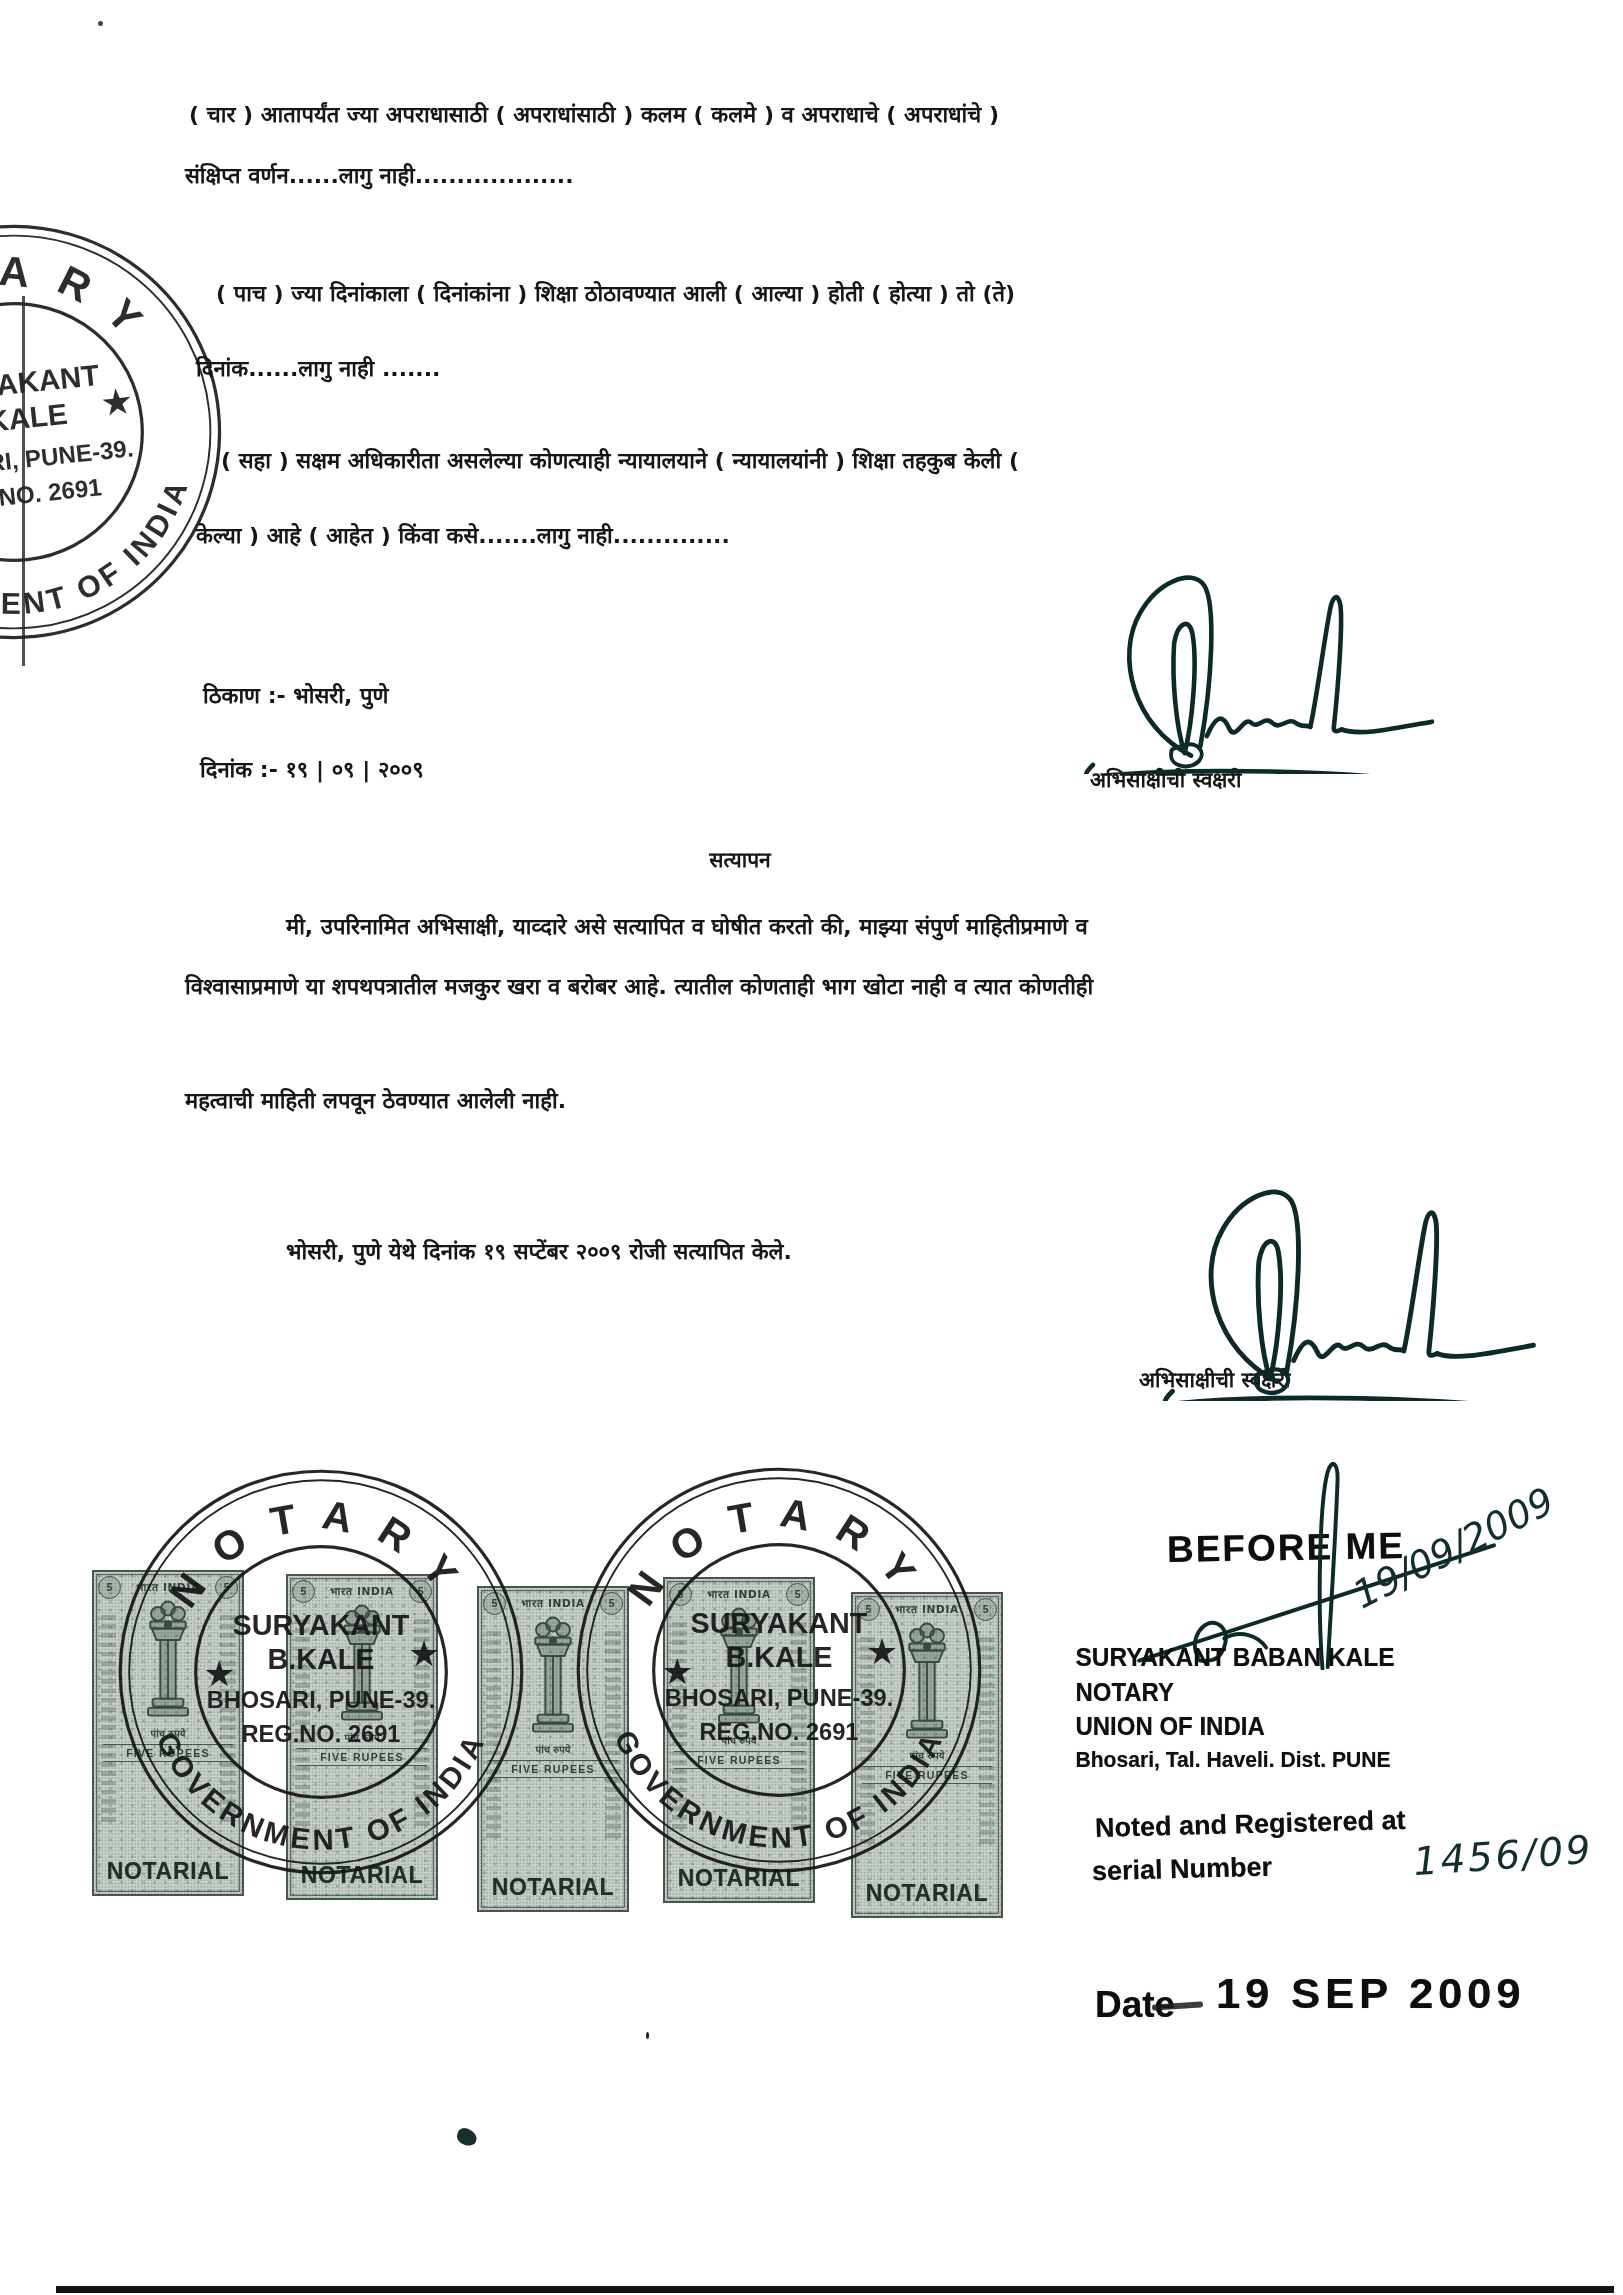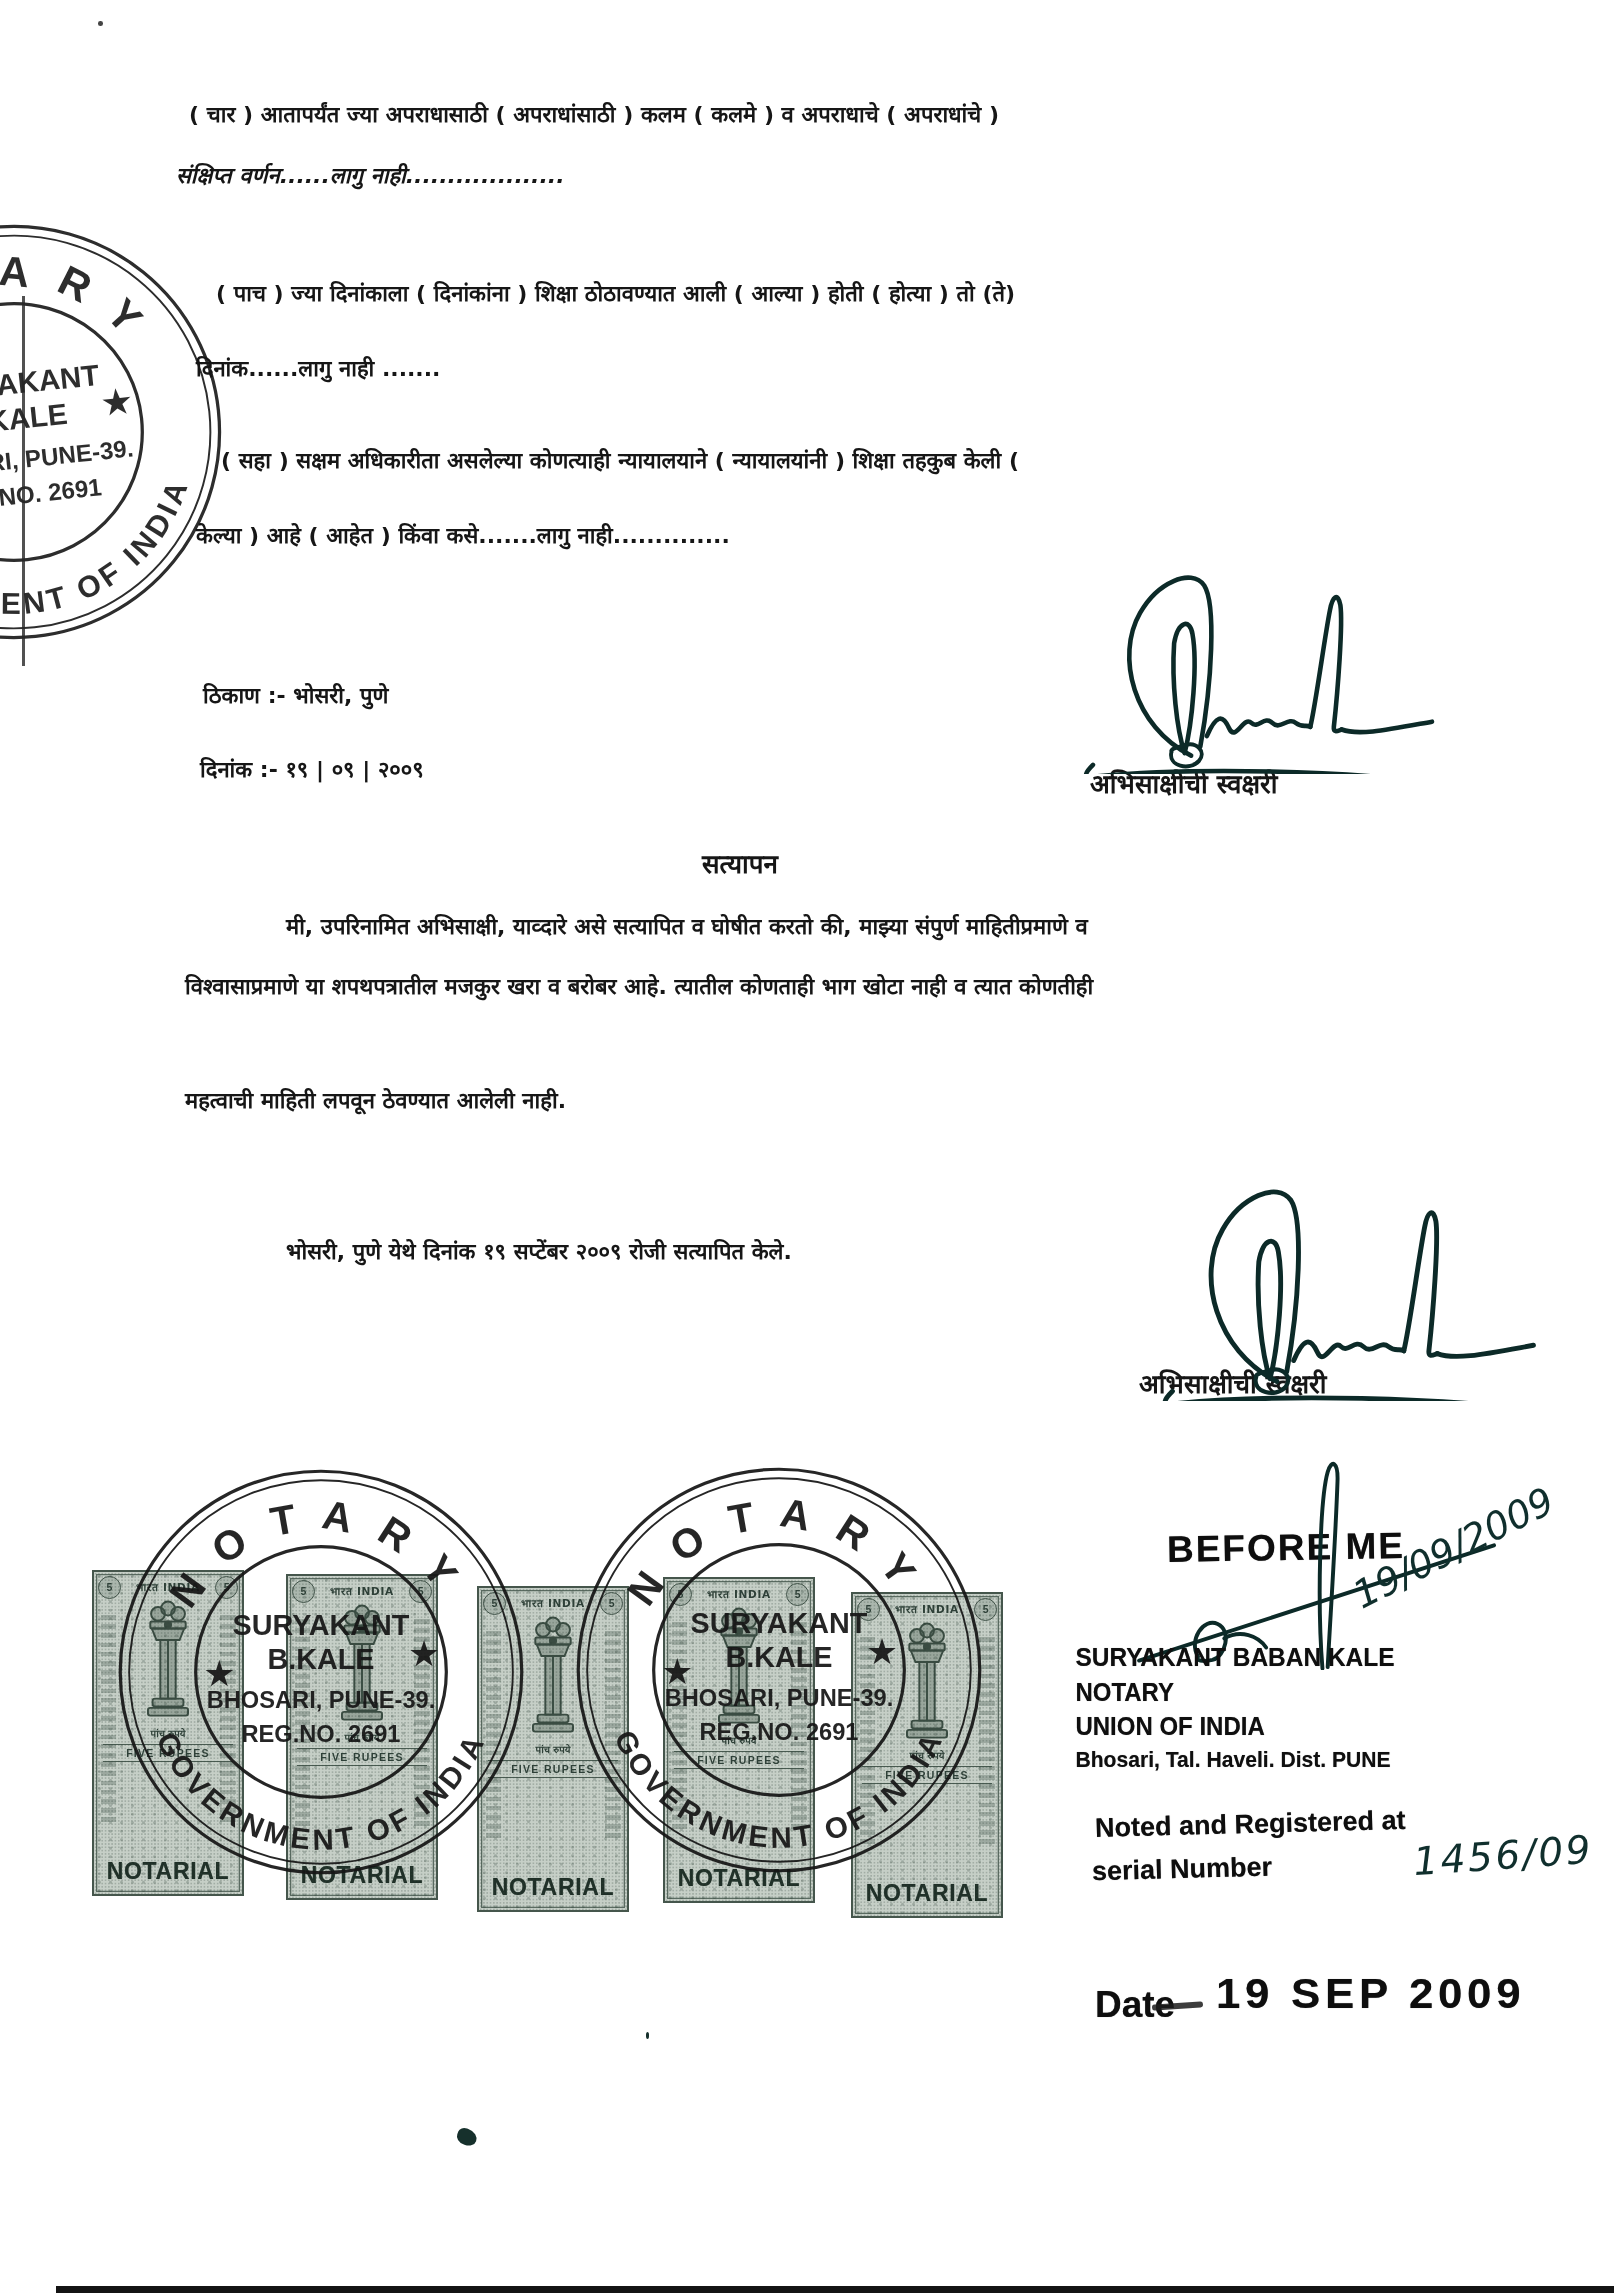--- a/index.html
+++ b/index.html
@@ -4,21 +4,21 @@
 <style>
   html,body{margin:0;padding:0;background:#e8e8e8;}
   .page{
     position:relative; width:1624px; height:2295px; background:#ffffff;
     overflow:hidden; font-family:"Liberation Sans",sans-serif;
   }
   .dv{
     position:absolute; font-family:"DejaVu Sans",sans-serif; font-weight:bold;
     color:#161616; font-size:22px; white-space:nowrap; letter-spacing:0px;
   }
-  .dv.small{font-size:26px;}
+  .dv.small{font-size:21px;}
   
   .stamptxt{position:absolute; color:#0e0e0e; font-weight:bold; white-space:nowrap;
     text-shadow:0 0 0.7px rgba(0,0,0,.55);}
   .before-me{left:1167px; top:1527px; font-size:37px; letter-spacing:2px; transform:rotate(-1deg);}
   .nb-center{position:absolute; left:1067px; top:1640px; width:419px; text-align:left;}
   .nb-center div{font-weight:bold; color:#0f0f0f; text-shadow:0 0 0.7px rgba(0,0,0,.5); transform:scaleX(.96); white-space:nowrap;}
   .nb-name{font-size:25.5px; line-height:35px;}
   .nb-title{font-size:25px; line-height:34px;}
   .nb-org{font-size:25px; line-height:34px;}
   .nb-addr{font-size:22px; line-height:33px;}
@@ -62,21 +62,21 @@
   .speck{position:absolute; background:#16302c; border-radius:50%;}
   .sig-svg{position:absolute;}
   .sig-svg path{stroke:#0c2a28; fill:none; stroke-linecap:round; stroke-linejoin:round;}
 </style>
 </head>
 <body>
 
 <div class="page">
 
   <div class="dv" style="left:189px; top:98px;">( चार ) आतापर्यंत ज्या अपराधासाठी ( अपराधांसाठी ) कलम  ( कलमे ) व अपराधाचे ( अपराधांचे )</div>
-  <div class="dv" style="left:176px; top:159px;font-style:italic;">संक्षिप्त वर्णन......लागु नाही...................</div>
+  <div class="dv" style="left:185px; top:159px;">संक्षिप्त वर्णन......लागु नाही...................</div>
   <div class="dv" style="left:216px; top:277px;">( पाच ) ज्या दिनांकाला ( दिनांकांना ) शिक्षा ठोठावण्यात आली ( आल्या ) होती ( होत्या ) तो (ते)</div>
   <div class="dv" style="left:196px; top:352px;">दिनांक......लागु नाही .......</div>
   <div class="dv" style="left:221px; top:444px;">( सहा ) सक्षम अधिकारीता असलेल्या कोणत्याही न्यायालयाने ( न्यायालयांनी ) शिक्षा तहकुब केली (</div>
   <div class="dv" style="left:196px; top:519px;">केल्या ) आहे ( आहेत ) किंवा कसे.......लागु नाही..............</div>
 
   <div class="dv" style="left:203px; top:679px;">ठिकाण :- भोसरी, पुणे</div>
   <div class="dv" style="left:200px; top:753px;">दिनांक :- १९ | ०९ | २००९</div>
   <div class="dv small" style="left:1090px; top:765px;">अभिसाक्षीची स्वक्षरी</div>
 
   <div class="dv small" style="left:0; right:0; top:845px; text-align:center; transform:translateX(-72px);">सत्यापन</div>

